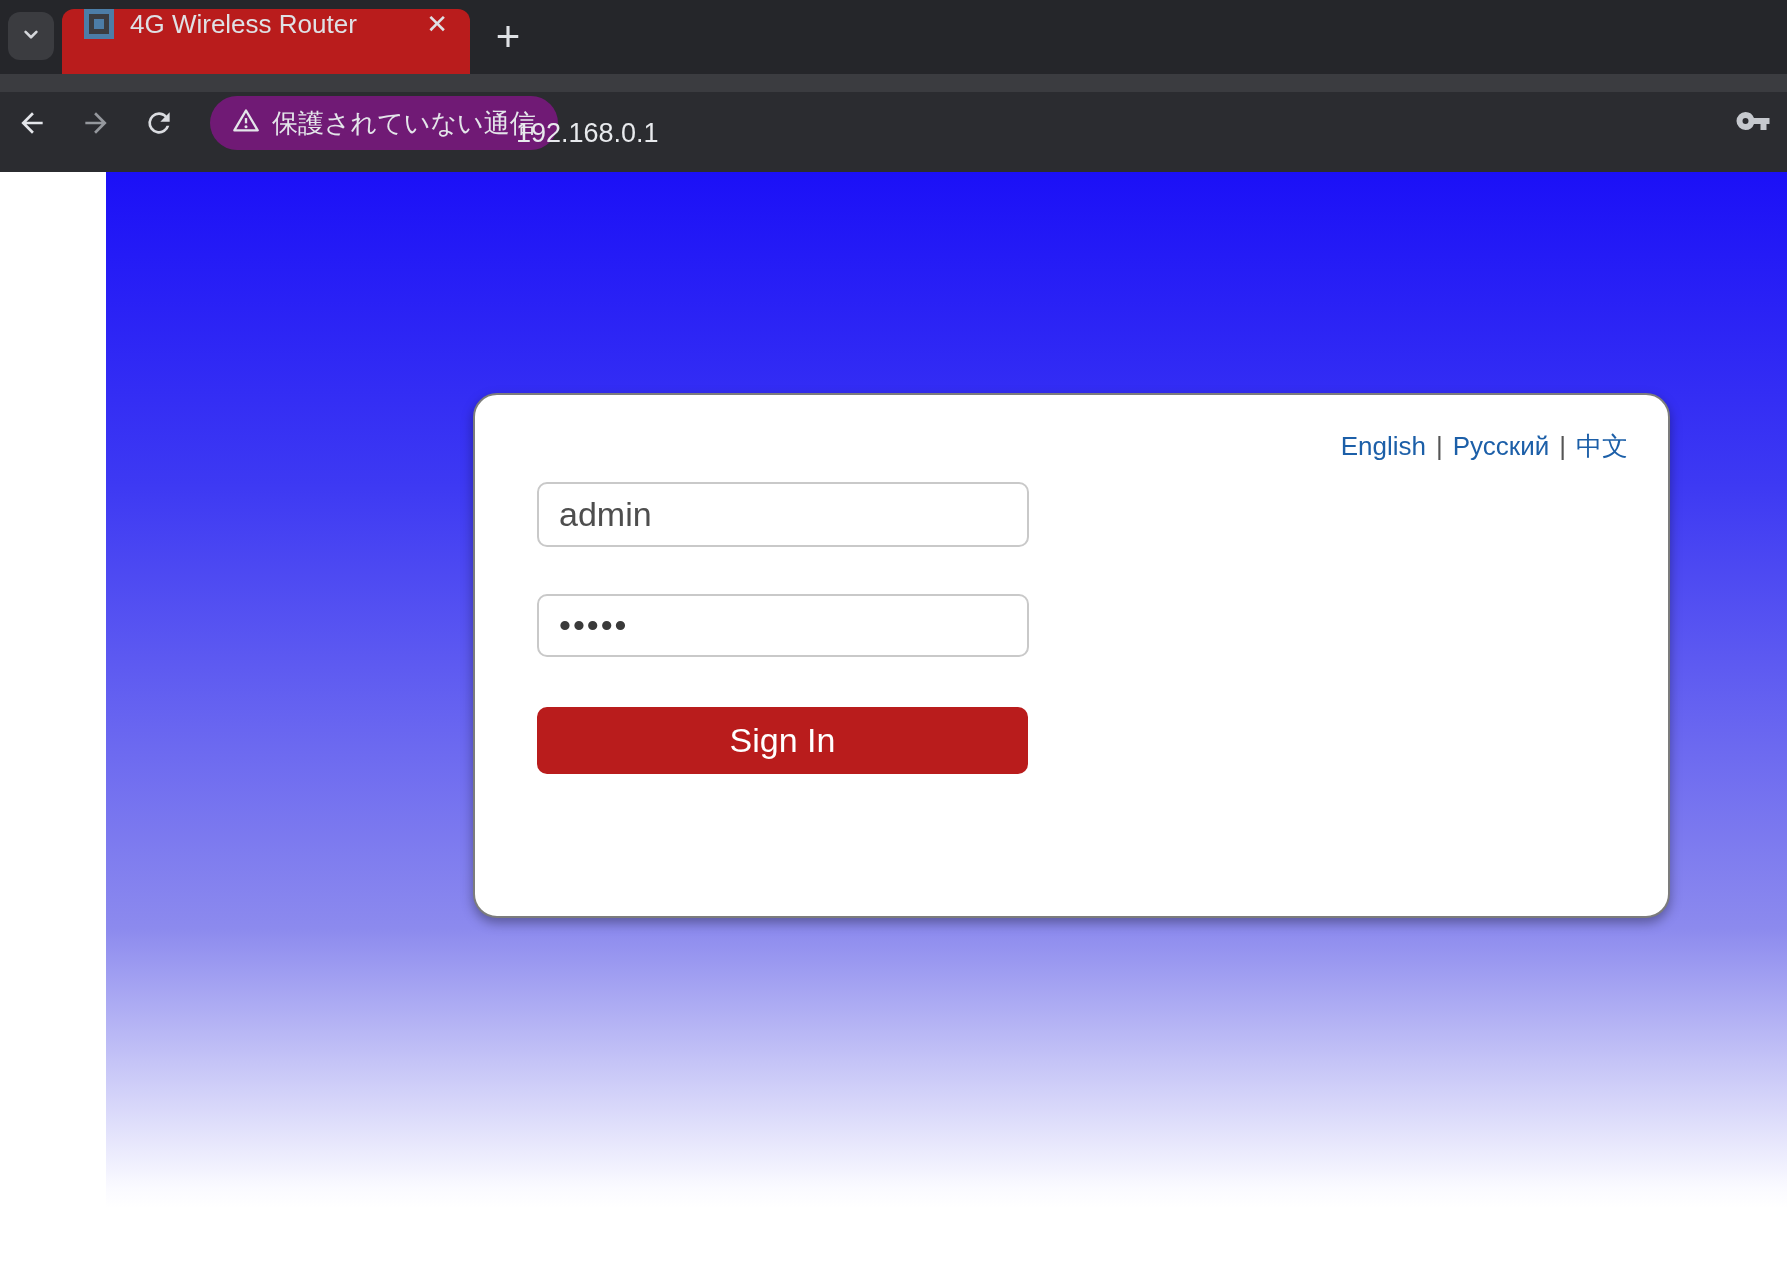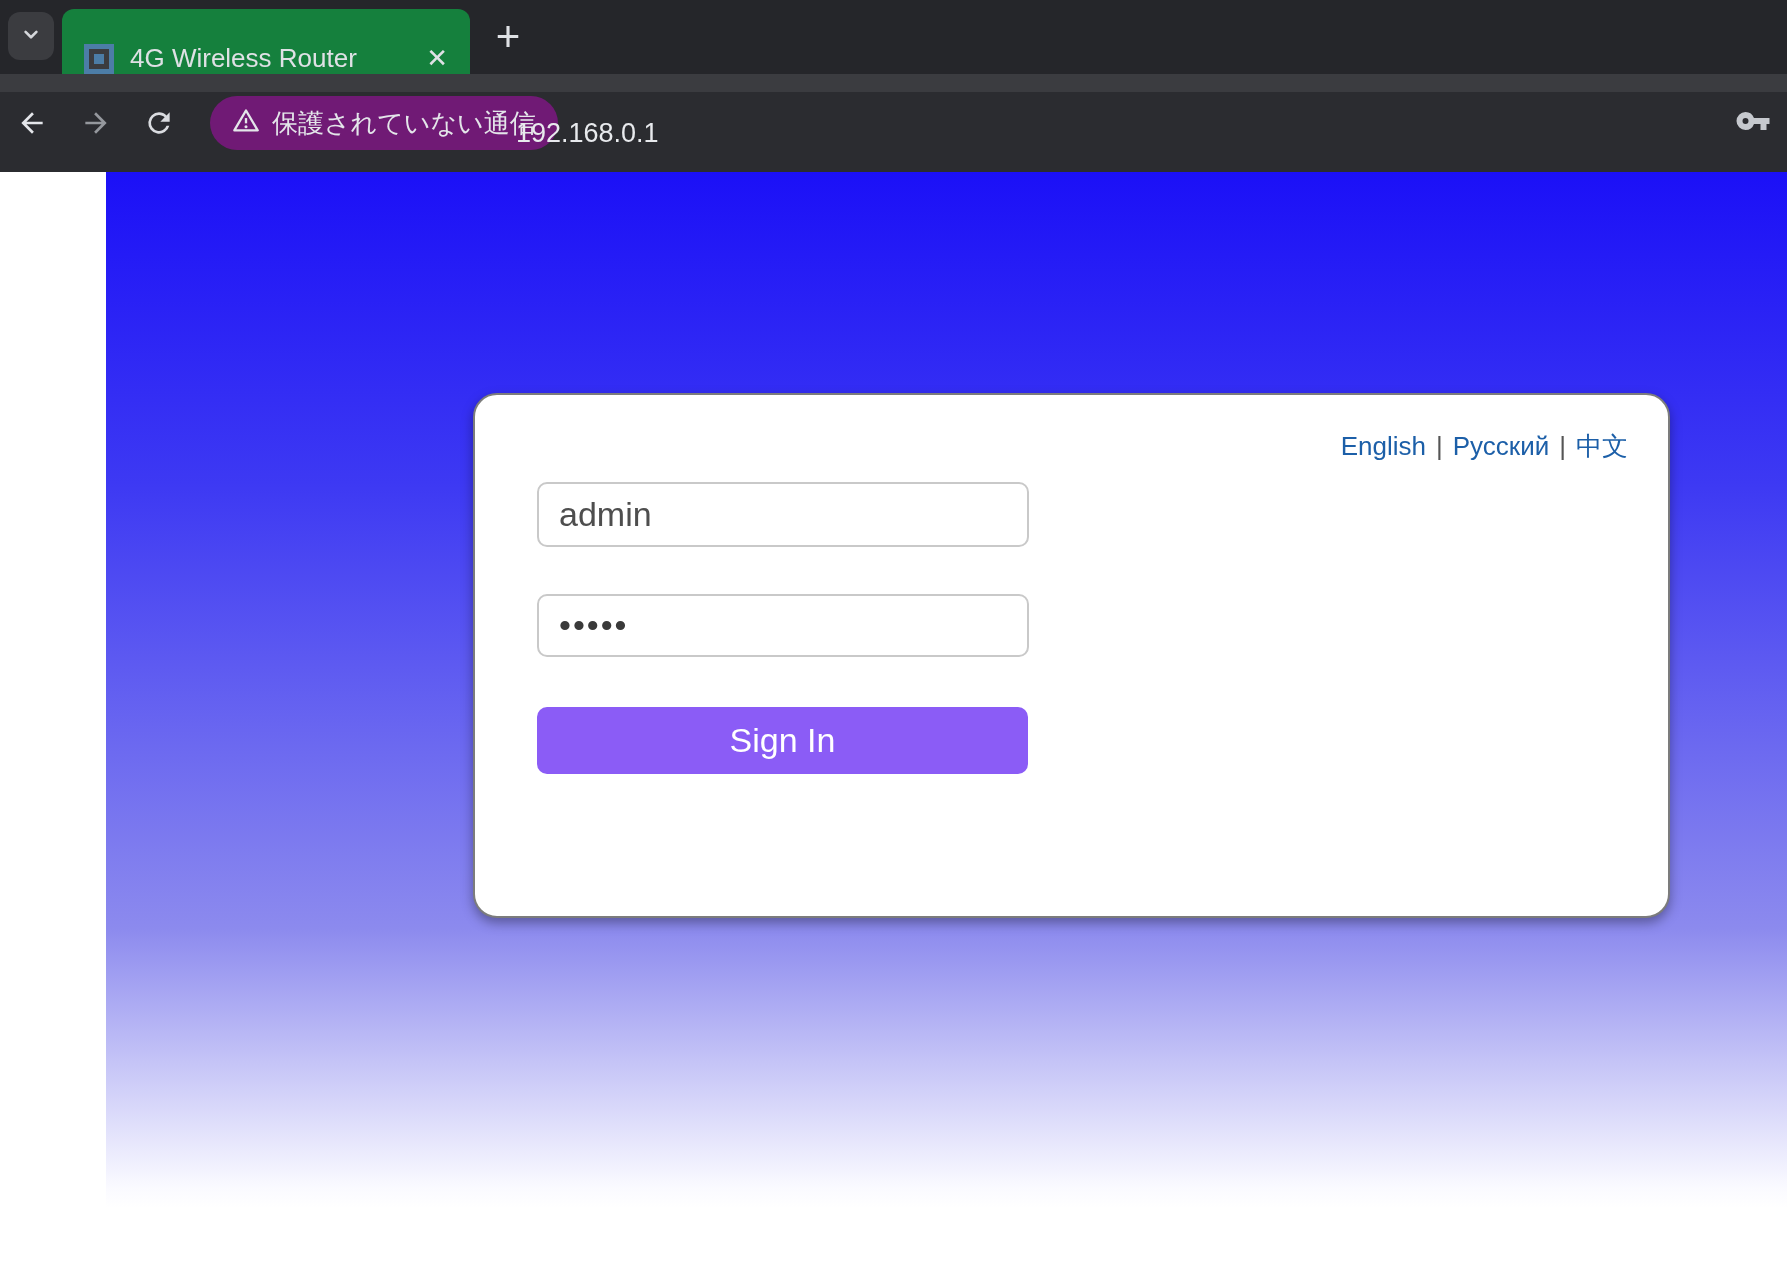--- a/index.html
+++ b/index.html
@@ -3,22 +3,22 @@
 <meta charset="utf-8">
 <style>
   * { margin:0; padding:0; box-sizing:border-box; }
   html,body { width:1787px; height:1279px; overflow:hidden; background:#ffffff;
     font-family:"Liberation Sans","DejaVu Sans",sans-serif; }
 
   
   .tabstrip { position:absolute; left:0; top:0; width:1787px; height:74px; background:#25262a; }
   .tab-search-btn { position:absolute; left:8px; top:12px; width:46px; height:48px;
     border-radius:12px; background:#3b3c40; display:flex; align-items:center; justify-content:center; cursor:pointer; }
-  .tab { position:absolute; left:62px; top:9px; width:408px; height:65px; background:#15803d;
-    border-radius:12px 12px 0 0; display:flex; align-items:flex-end; padding:0 18px 0 22px; }
+  .tab { position:absolute; left:62px; top:9px; width:408px; height:65px; background:#b91c1c;
+    border-radius:12px 12px 0 0; display:flex; align-items:flex-start; padding:0 18px 0 22px; }
   .fav { width:30px; height:30px; border:5px solid #4c7da7; background:#3b3c40;
     display:flex; align-items:center; justify-content:center; flex:0 0 auto; }
   .fav-inner { width:10px; height:10px; background:#4c7da7; }
   .tab-title { margin-left:16px; font-size:26px; color:#dfe1e5; white-space:nowrap; flex:1 1 auto; }
   .tab-close { font-size:26px; color:#dfe1e5; cursor:pointer; padding:0 4px; }
   .newtab-btn { position:absolute; left:484px; top:13px; width:48px; height:48px; color:#dfe1e5;
     font-size:42px; font-weight:300; display:flex; align-items:center; justify-content:center;
     border-radius:50%; cursor:pointer; }
   .tabband { position:absolute; left:0; top:74px; width:1787px; height:18px; background:#3b3c40; }
   .toolbar { position:absolute; left:0; top:92px; width:1787px; height:80px; background:#2b2c30; }
@@ -35,21 +35,21 @@
   .card { position:absolute; left:473px; top:393px; width:1197px; height:525px; background:#ffffff;
     border:2px solid #7c7c7c; border-radius:24px; box-shadow:0 5px 12px rgba(0,0,0,0.35); }
   .lang-row { position:absolute; top:34px; right:40px; font-size:26px; }
   .lang-row a { color:#1c5fa8; text-decoration:none; cursor:pointer; }
   .lang-sep { color:#555555; margin:0 10px; }
   .fld { position:absolute; left:62px; width:492px; height:65px; border:2px solid #c9c9c9;
     border-radius:10px; padding:16px 20px; font-size:34px; color:#4e4e4e; background:#ffffff; outline:none;
     font-family:"Liberation Sans","DejaVu Sans",sans-serif; }
   .fld-user { top:87px; }
   .fld-pass { top:199px; height:63px; letter-spacing:2px; color:#3a3a3a; }
-  .signin { position:absolute; left:62px; top:312px; width:491px; height:67px; background:#8b5cf6;
+  .signin { position:absolute; left:62px; top:312px; width:491px; height:67px; background:#b91c1c;
     border:none; border-radius:10px; color:#ffffff; font-size:34px; cursor:pointer;
     font-family:"Liberation Sans","DejaVu Sans",sans-serif; }
   .card-footer { position:absolute; left:70px; right:40px; top:444px; display:flex;
     justify-content:space-between; font-size:30px; color:#6f6f6f; }
 </style>
 </head>
 <body>
 
 <div class="tabstrip">
   <div class="tab-search-btn">

